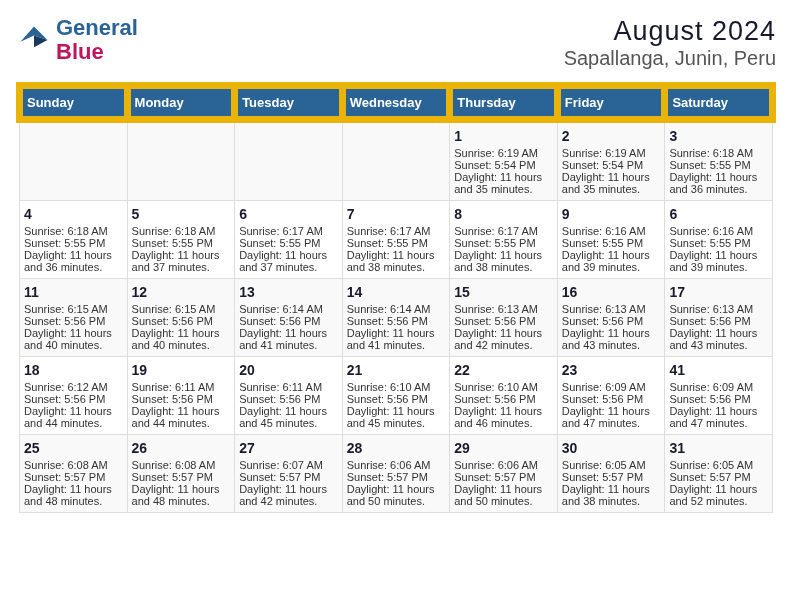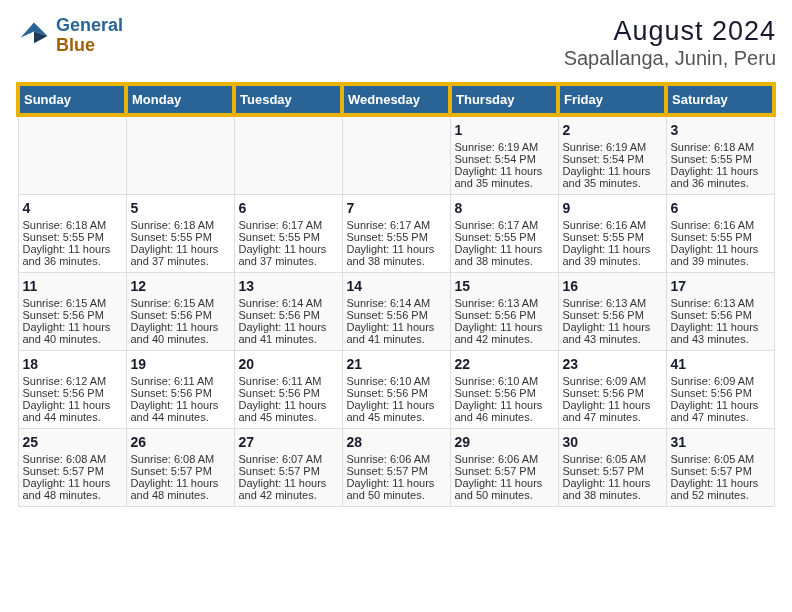--- a/index.html
+++ b/index.html
@@ -15,21 +15,21 @@
       align-items: flex-start;
       justify-content: space-between;
       margin-bottom: 12px;
     }
     .logo {
       display: flex;
       align-items: center;
       gap: 4px;
     }
     .logo-text {
-      font-size: 18px;
+      font-size: 22px;
       font-weight: bold;
       color: #1a1a2e;
       line-height: 1.1;
     }
     .logo-text span {
       color: #2a6496;
     }
     .logo-bird {
       width: 36px;
       height: 36px;
@@ -52,21 +52,21 @@
       border-collapse: collapse;
       table-layout: fixed;
     }
     thead th {
       background-color: #2a6496;
       color: #fff;
       padding: 6px 4px;
       font-size: 13px;
       font-weight: 600;
       text-align: left;
-      border: 4px solid #eab308;
+      border: 7px solid #eab308;
     }
     tbody td {
       vertical-align: top;
       padding: 5px 4px;
       border: 1px solid #ddd;
       font-size: 11px;
       color: #333;
       min-height: 80px;
       background: #fff;
     }
@@ -91,21 +91,21 @@
 <body>
 
 <div class="header">
   <div class="logo">
     <svg class="logo-bird" viewBox="0 0 40 40">
       <polygon points="20,5 35,20 20,15 5,22" fill="#2a6496"></polygon>
       <polygon points="20,15 35,20 20,28" fill="#1a3a5c"></polygon>
     </svg>
     <div class="logo-text">
       <div><span>General</span></div>
-      <div style="color:#a16207">Blue</div>
+      <div style="color:#be185d">Blue</div>
     </div>
   </div>
   <div class="title-block">
     <div class="main-title">August 2024</div>
     <div class="subtitle">Sapallanga, Junin, Peru</div>
   </div>
 </div>
 
 <table>
   <thead>

